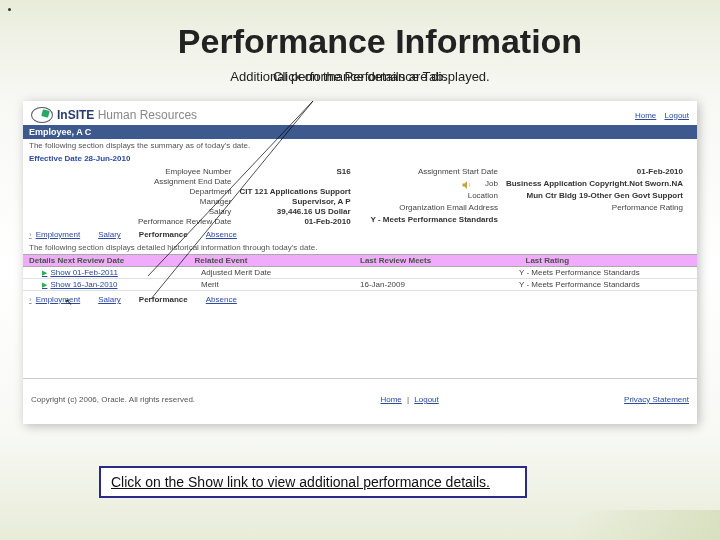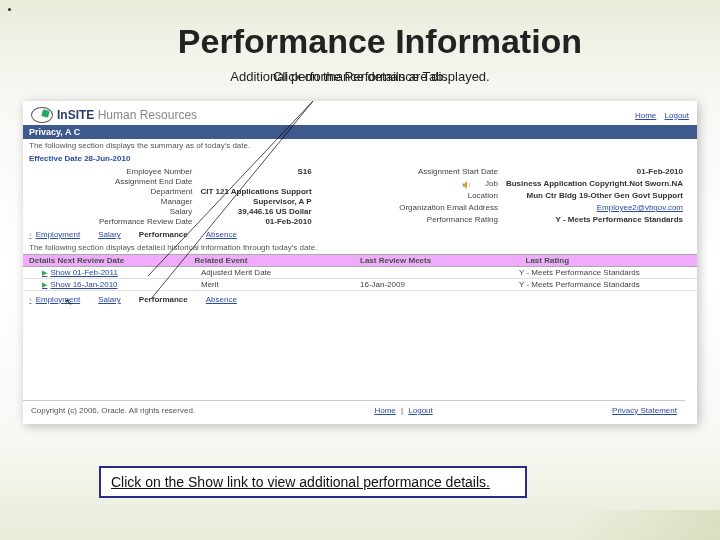--- a/index.html
+++ b/index.html
@@ -28,21 +28,21 @@
   }
   .hdr { display:flex; align-items:center; justify-content:space-between; padding:6px 8px 2px 8px; }
   .logo { display:flex; align-items:center; gap:4px; }
   .logo-ellipse { width:22px; height:16px; border:1px solid #555; border-radius:50%; position:relative; background:#fff; }
   .logo-ellipse::after { content:""; position:absolute; width:7px; height:7px; background:#2a6; border-radius:1px; transform:rotate(15deg); top:2px; left:10px; }
   .logo-text { font-size:12px; color:#2b3b6b; font-weight:600; }
   .logo-light { color:#888; font-weight:400; }
   .hdr-links a { color:#2a4aa4; text-decoration:underline; margin-left:6px; cursor:pointer; }
   .bar-dark { background:#3d598e; color:#fff; font-weight:bold; padding:2px 6px; font-size:9px; }
   .sec-note { padding:2px 6px; color:#555; }
-  .kv-block { display:flex; padding:2px 6px; gap:12px; }
+  .kv-block { display:flex; padding:2px 6px; gap:12px;margin-left:39px; }
   .kv-col { display:grid; grid-template-columns:auto auto; column-gap:8px; row-gap:1px; }
   .kv-col .lab { text-align:right; color:#444; }
   .kv-col .val { color:#333; font-weight:bold;text-align:right; }
   .kv-col .val a { color:#2a4aa4; text-decoration:underline; font-weight:normal; }
   .tabs { display:flex; gap:18px; padding:2px 6px; color:#2a4aa4; }
   .tabs span { text-decoration:underline; cursor:pointer; }
   .tabs span.active { color:#333; text-decoration:none; font-weight:bold; }
   .tabs .arrow-icon { color:#999; margin-right:-14px; }
   .bar-light { background:#f0abfc; display:grid; grid-template-columns: 25% 25% 25% 25%; padding:1px 6px; font-weight:bold; color:#454; border-top:1px solid #aaa; border-bottom:1px solid #aaa; }
   .row { display:grid; grid-template-columns: 25% 25% 25% 25%; padding:1px 19px; border-bottom:1px solid #e0e0e0; }
@@ -53,21 +53,21 @@
   .speaker svg { width:12px; height:12px; }
   .line1, .line2 { position:absolute; background:transparent; }
   
   .line1 {
     left:115px; top:0px; width:180px; height:180px;
   }
   .line1 svg, .line2 svg { width:100%; height:100%; }
   .line2 {
     left:110px; top:0px; width:185px; height:200px;
   }
-  .footer-strip { position:absolute; bottom:4px; left:0; right:12px; display:flex; justify-content:space-between; padding:5px 8px; color:#555; border-top:1px solid #ccc;text-align:right; }
+  .footer-strip { position:absolute; bottom:4px; left:0; right:0; display:flex; justify-content:space-between; padding:16px 8px; color:#555; border-top:1px solid #ccc;text-align:right; }
   .footer-strip .ctr a { color:#2a4aa4; text-decoration:underline; margin:0 3px; }
   .footer-strip .rgt a { color:#2a4aa4; text-decoration:underline; }
   .callout {
     position:absolute; left:99px; bottom:42px; width:428px;
     border:2px solid #2a2a8a; background:#fff; padding:6px 10px; font-size:14px;
     color:#111; text-decoration:underline;
   }
   .bottom-curve { position:absolute; right:0; bottom:0; width:150px; height:30px;
     background: linear-gradient(90deg, rgba(232,236,216,0) 0%, rgba(210,218,180,0.7) 100%);
     border-top-left-radius:60px;
@@ -104,21 +104,21 @@
       <span class="logo-text">
         <span>InSITE</span><span class="logo-light">    Human Resources</span>
       </span>
     </div>
     <div class="hdr-links">
       <a>Home</a>
       <a>Logout</a>
     </div>
   </div>
 
-  <div class="bar-dark">Privacy, A C</div>
+  <div class="bar-dark">Employee, A C</div>
   <div class="sec-note">The following section displays the summary as of today's date.</div>
   <div class="sec-note" style="color:#2a4aa4; font-weight:bold;">Effective Date 28-Jun-2010</div>
 
   <div class="kv-block">
     <div class="kv-col" style="margin-left:70px;">
       <div class="lab">Employee Number</div>
         <div class="val">S16</div>
       <div class="lab">Assignment End Date</div>
         <div class="val"></div>
       <div class="lab">Department</div>
@@ -131,21 +131,20 @@
         <div class="val">01-Feb-2010</div>
     </div>
     <div class="kv-col" style="margin-left:auto; margin-right:8px;">
       <div class="lab">Assignment Start Date</div>
         <div class="val">01-Feb-2010</div>
       <div class="lab">Job</div>
         <div class="val">Business Application Copyright.Not Sworn.NA</div>
       <div class="lab">Location</div>
         <div class="val">Mun Ctr Bldg 19-Other Gen Govt Support</div>
       <div class="lab">Organization Email Address</div>
-        <div class="val"><a>Employee2@vbgov.com</a></div>
       <div class="lab">Performance Rating</div>
         <div class="val">Y - Meets Performance Standards</div>
     </div>
   </div>
 
   <div class="speaker">
     <svg viewBox="0 0 24 24">
         <path d="M3 9v6h4l5 5V4L7 9H3z" fill="#c7a438"></path>
         <path d="M16 8c1.5 1 1.5 7 0 8" stroke="#c7a438" fill="none"></path>
       </svg>

